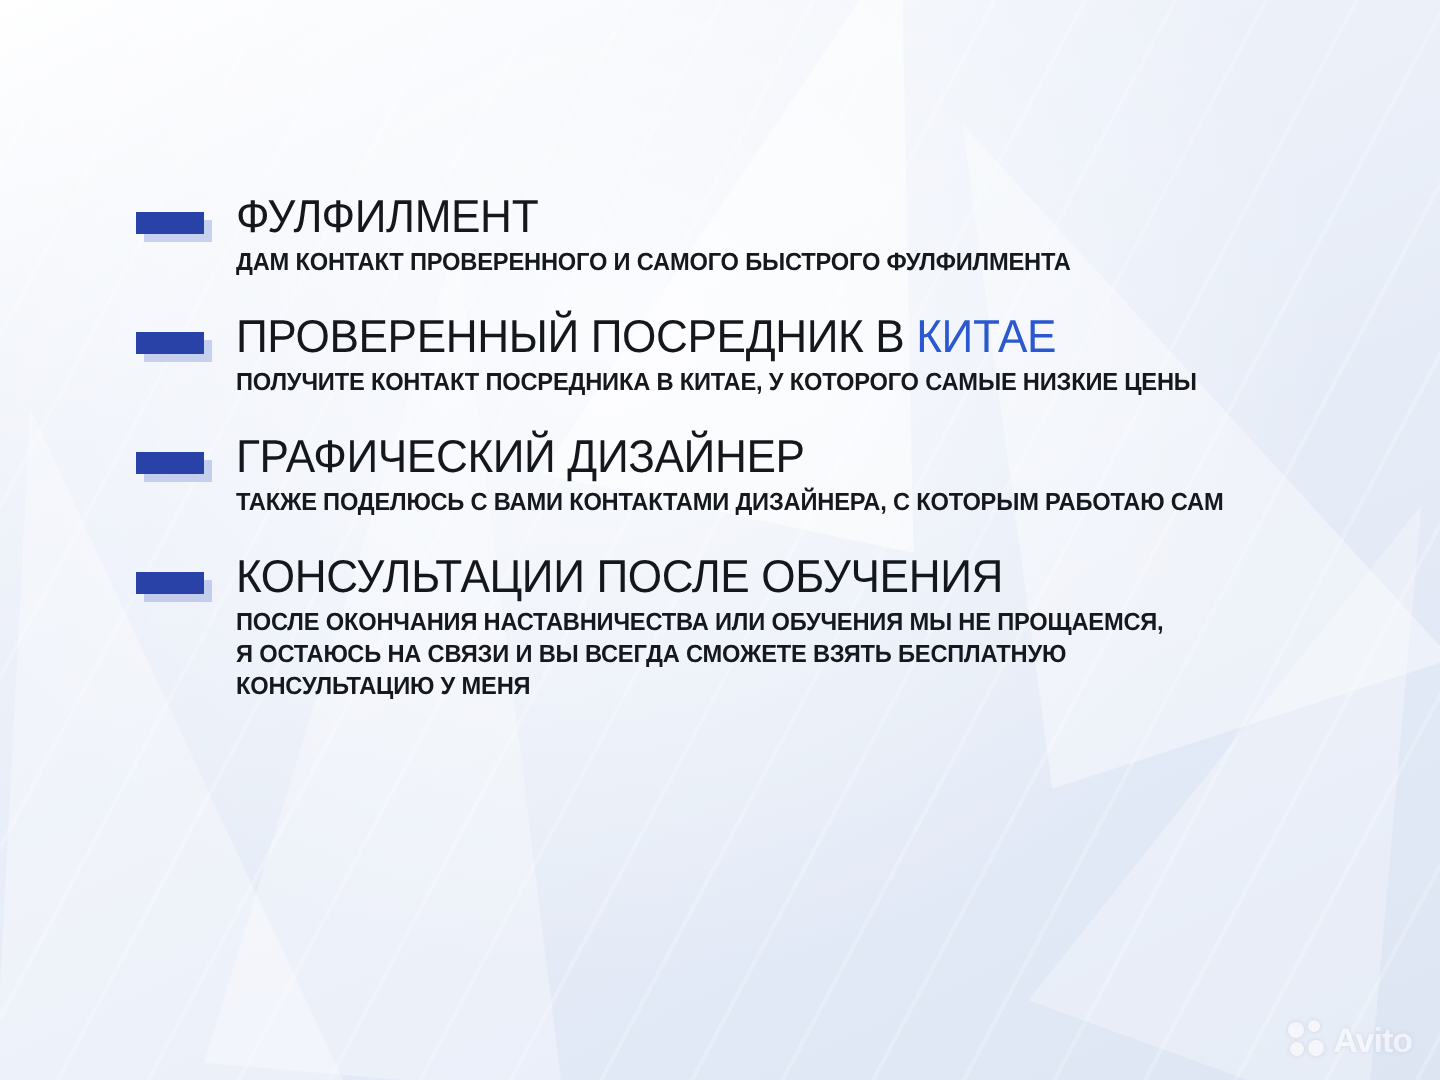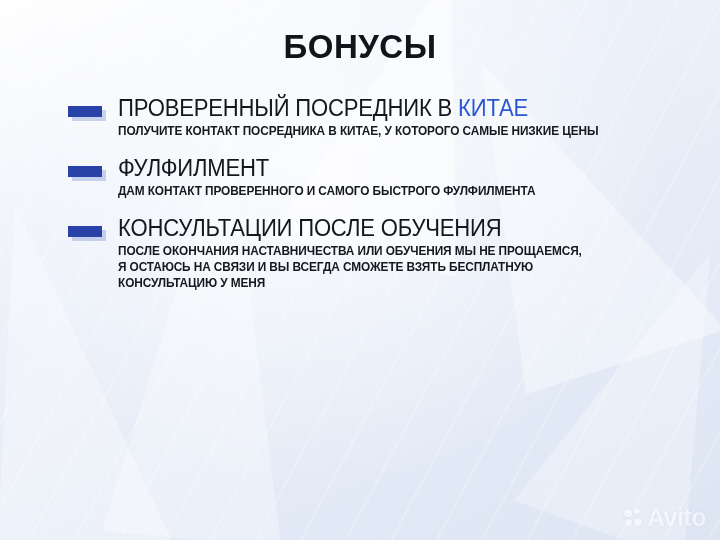--- a/index.html
+++ b/index.html
@@ -177,21 +177,21 @@
     display: block;
     border-radius: 50%;
     background: #ffffff;
     box-shadow: 0 0 2px rgba(120,140,180,0.45);
   }
   .d1 { width: 8px;  height: 8px;  left: 0px;  top: 1px; }
   .d2 { width: 6px;  height: 6px;  left: 10px; top: 0px; }
   .d3 { width: 7px;  height: 7px;  left: 1px;  top: 11px; }
   .d4 { width: 8px;  height: 8px;  left: 10px; top: 10px; }
   #avito-watermark .wordmark {
-    font-size: 25px;
+    font-size: 17px;
     font-weight: bold;
     color: #ffffff;
     letter-spacing: -0.5px;
     text-shadow: 0 0 2px rgba(120,140,180,0.40);
     line-height: 1;
   }
 </style>
 </head>
 <body>
 
@@ -199,36 +199,42 @@
 
   <div class="poly poly-a"></div>
   <div class="poly poly-b"></div>
   <div class="poly poly-c"></div>
   <div class="poly poly-d"></div>
   <div class="poly poly-e"></div>
   <div class="streaks"></div>
   <div class="vignette"></div>
 
   <div class="content">
-    <div id="slide-title">БОНУСЫ</div>
 
     <div id="bonus-list">
 
     <div class="bonus-item">
           <span class="bullet-marker"></span>
+          <div class="bonus-heading"><span>ФУЛФИЛМЕНТ</span></div>
+          <div class="bonus-sub">
+            <div>ДАМ КОНТАКТ ПРОВЕРЕННОГО И САМОГО БЫСТРОГО ФУЛФИЛМЕНТА</div>
+          </div>
+        </div>
+        <div class="bonus-item">
+          <span class="bullet-marker"></span>
           <div class="bonus-heading"><span>ПРОВЕРЕННЫЙ ПОСРЕДНИК В </span><span class="hl">КИТАЕ</span></div>
           <div class="bonus-sub">
             <div>ПОЛУЧИТЕ КОНТАКТ ПОСРЕДНИКА В КИТАЕ, У КОТОРОГО САМЫЕ НИЗКИЕ ЦЕНЫ</div>
           </div>
         </div>
         <div class="bonus-item">
           <span class="bullet-marker"></span>
-          <div class="bonus-heading"><span>ФУЛФИЛМЕНТ</span></div>
-          <div class="bonus-sub">
-            <div>ДАМ КОНТАКТ ПРОВЕРЕННОГО И САМОГО БЫСТРОГО ФУЛФИЛМЕНТА</div>
+          <div class="bonus-heading"><span>ГРАФИЧЕСКИЙ ДИЗАЙНЕР</span></div>
+          <div class="bonus-sub">
+            <div>ТАКЖЕ ПОДЕЛЮСЬ С ВАМИ КОНТАКТАМИ ДИЗАЙНЕРА, С КОТОРЫМ РАБОТАЮ САМ</div>
           </div>
         </div>
         <div class="bonus-item">
           <span class="bullet-marker"></span>
           <div class="bonus-heading"><span>КОНСУЛЬТАЦИИ ПОСЛЕ ОБУЧЕНИЯ</span></div>
           <div class="bonus-sub">
             <div>ПОСЛЕ ОКОНЧАНИЯ НАСТАВНИЧЕСТВА ИЛИ ОБУЧЕНИЯ МЫ НЕ ПРОЩАЕМСЯ,</div>
             <div>Я ОСТАЮСЬ НА СВЯЗИ И ВЫ ВСЕГДА СМОЖЕТЕ ВЗЯТЬ БЕСПЛАТНУЮ</div>
             <div>КОНСУЛЬТАЦИЮ У МЕНЯ</div>
           </div>

